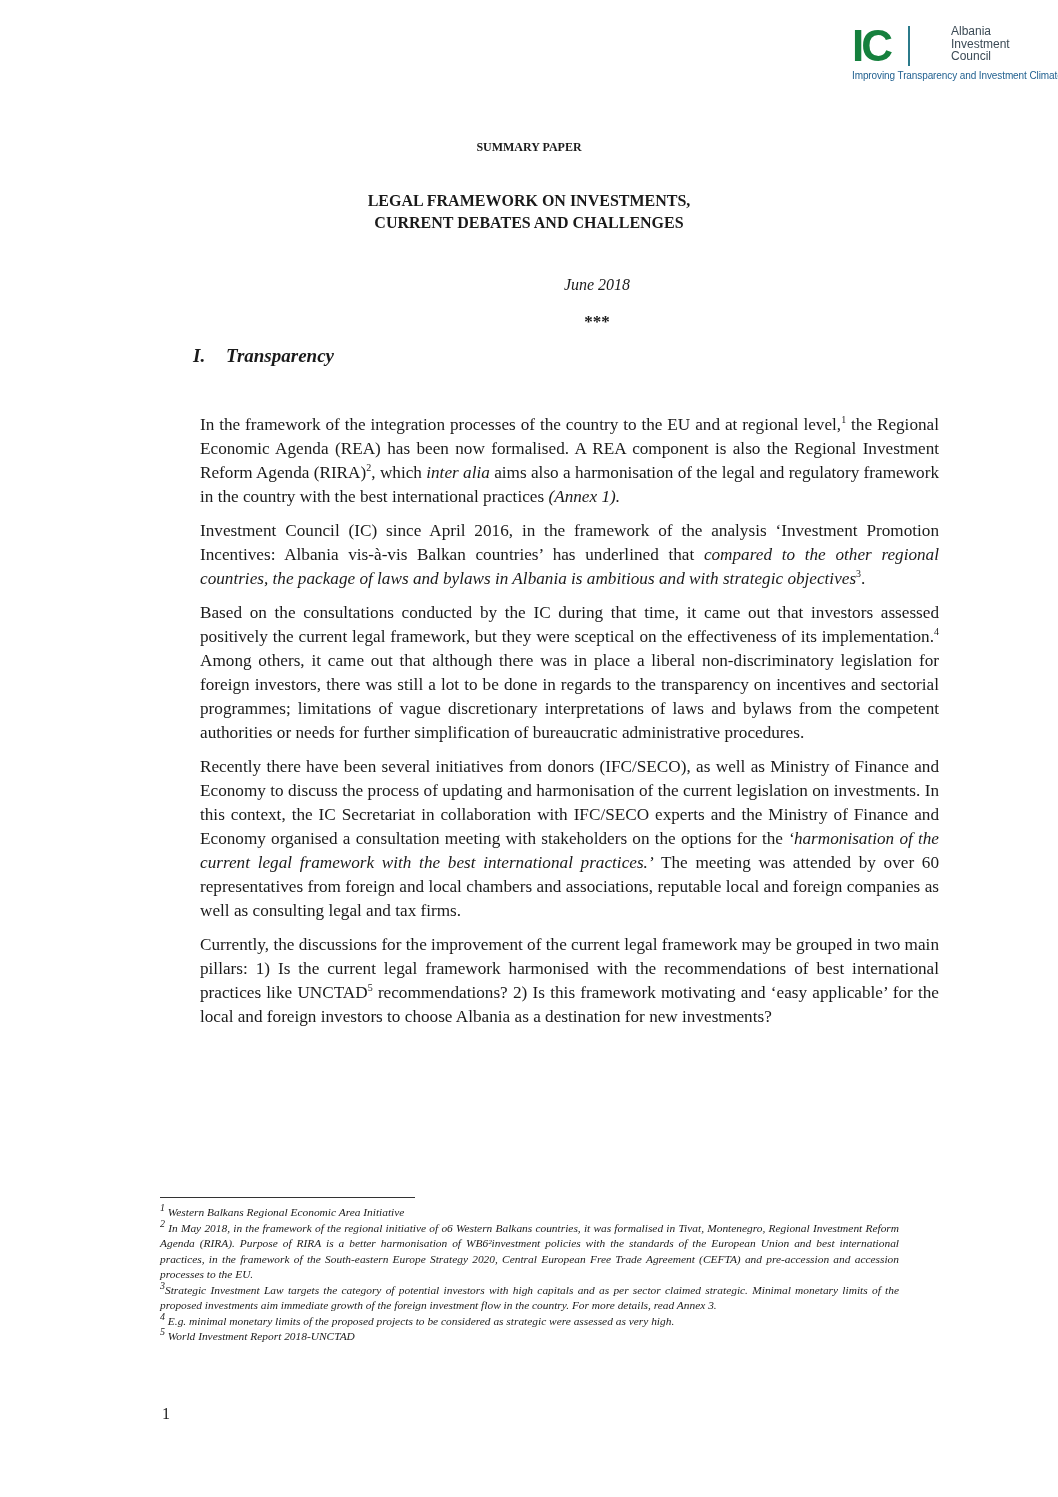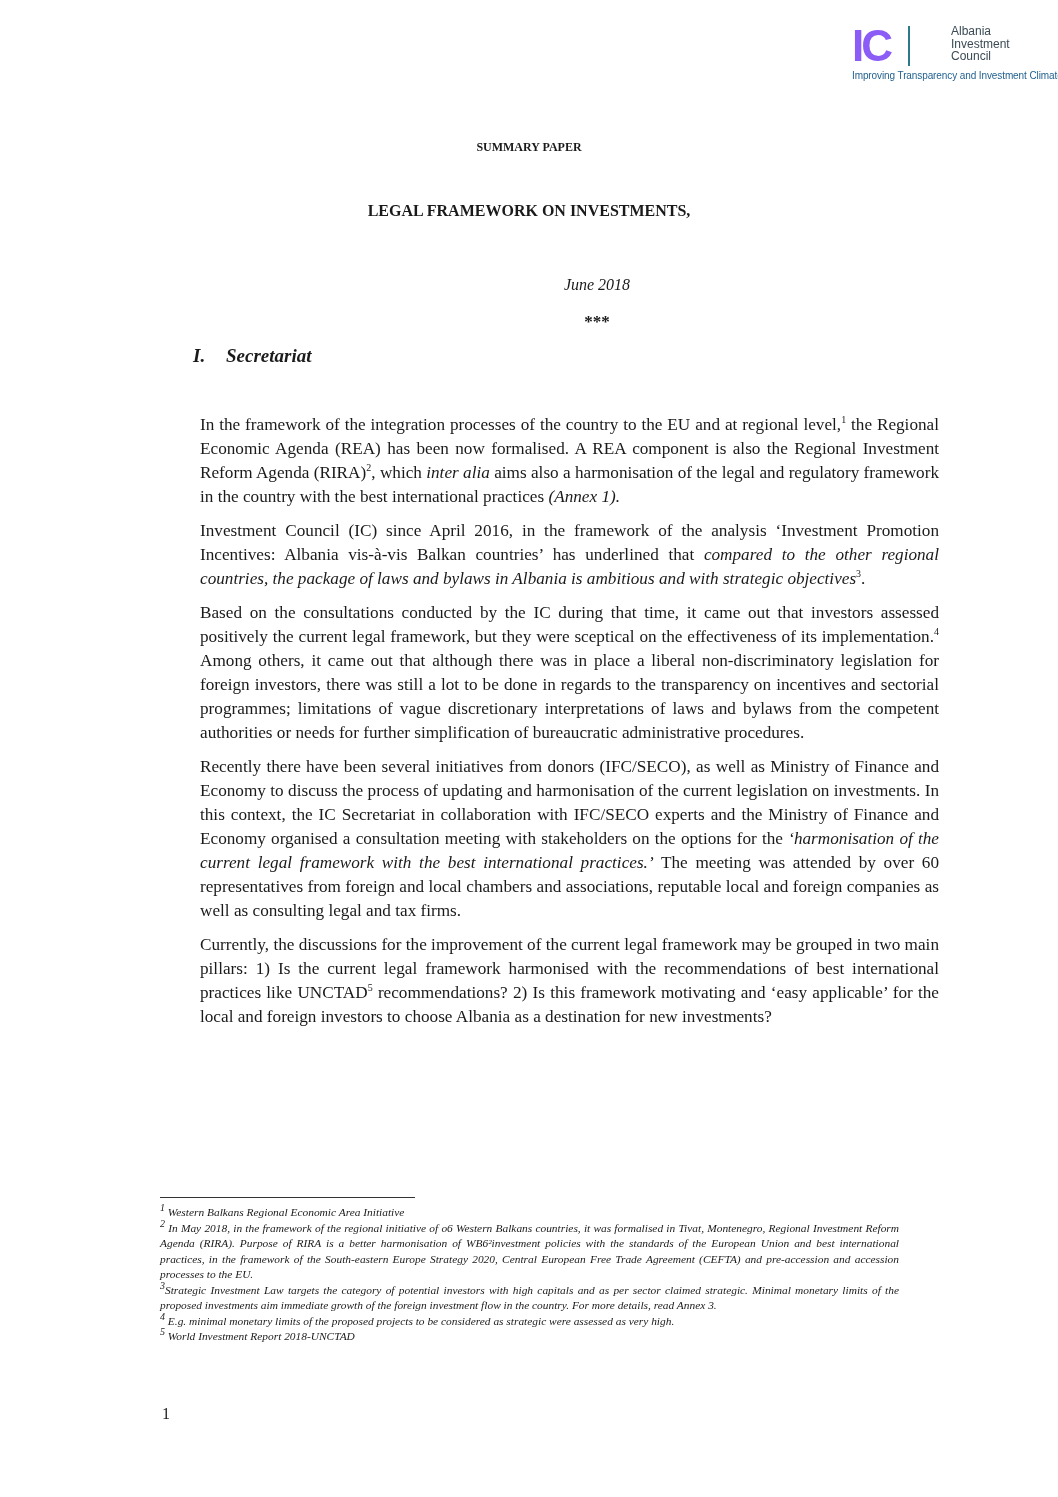--- a/index.html
+++ b/index.html
@@ -1,28 +1,28 @@
 <!DOCTYPE html>
 <html><head>
 <meta charset="utf-8">
 <style>
   html, body { margin:0; padding:0; background:#fff; }
   body { width:1058px; height:1497px; position:relative; overflow:hidden;
          font-family:"Liberation Serif","DejaVu Serif",serif; color:#1a1a1a; }
   .logo { position:absolute; left:852px; top:24px; width:200px; height:60px; }
   .logo-ic { position:absolute; left:0; top:0; font-family:"Liberation Sans","DejaVu Sans",sans-serif;
-             font-weight:bold; font-size:44px; letter-spacing:-3px; color:#8b5cf6; line-height:44px; }
+             font-weight:bold; font-size:44px; letter-spacing:-3px; color:#15803d; line-height:44px; }
   .logo-bar { position:absolute; left:56px; top:2px; width:2px; height:40px; background:#2b7a8a; }
   .logo-name { position:absolute; left:64px; top:1px; font-family:"Liberation Sans","DejaVu Sans",sans-serif;
                font-size:12px; line-height:12.5px; color:#3b4a55;margin-left:35px; }
   .logo-tag { position:absolute; left:0; top:46px; font-family:"Liberation Sans","DejaVu Sans",sans-serif;
               font-size:10px; color:#1f5f8f; white-space:nowrap; letter-spacing:-0.1px; }
   .center { position:absolute; left:0; width:1058px; text-align:center; }
   .title1 { top:140px; font-weight:bold; font-size:12px; }
-  .title2 { top:200px; font-weight:bold; font-size:16px; line-height:22px; }
+  .title2 { top:190px; font-weight:bold; font-size:16px; line-height:22px; }
   .date { top:276px; font-style:italic; font-size:16px; left:68px; }
   .stars { top:312px; font-weight:bold; font-size:17px; left:68px; }
   .section { position:absolute; left:193px; top:345px; font-weight:bold; font-style:italic; font-size:19px; }
   .section .num { display:inline-block; width:33px; }
   .body { position:absolute; left:160px; width:739px; font-size:17.2px; line-height:24px; text-align:justify; }
   .body p { margin:0 0 10px 0; }
   sup { font-size:10px; line-height:0; vertical-align:super; }
   .fn-rule { position:absolute; left:160px; top:1197px; width:255px; height:1px; background:#333; }
   .footnotes { position:absolute; left:160px; top:1205px; width:739px; font-size:11.4px; line-height:15.5px;
                font-style:italic; text-align:justify; }
@@ -39,26 +39,27 @@
     <div>Albania</div>
     <div>Investment</div>
     <div>Council</div>
   </div>
   <div class="logo-tag">Improving Transparency and Investment Climate</div>
 </div>
 
 <div class="center title1">SUMMARY PAPER</div>
 <div class="center title2">
   <div>LEGAL FRAMEWORK ON INVESTMENTS,</div>
+  <div>CURRENT DEBATES AND CHALLENGES</div>
 </div>
 <div class="center date">June 2018</div>
 <div class="center stars">***</div>
 
 <div class="section">
-  <span class="num">I.</span><span>Secretariat</span>
+  <span class="num">I.</span><span>Transparency</span>
 </div>
 
 <div class="body" style="top:413px;margin-left:40px;">
   <p>
     <span>In the framework of the integration processes of the country to the EU and at regional level,</span><sup>1</sup><span> the Regional Economic Agenda (REA) has been now formalised. A REA component is also the Regional Investment Reform Agenda (RIRA)</span><sup>2</sup><span>, which </span><i>inter alia</i><span> aims also a harmonisation of the legal and regulatory framework in the country with the best international practices </span><i>(Annex 1).</i>
   </p>
   <p>
     <span>Investment Council (IC) since April 2016, in the framework of the analysis ‘Investment Promotion Incentives: Albania vis-à-vis Balkan countries’ has underlined that </span><i>compared to the other regional countries, the package of laws and bylaws in Albania is ambitious and with strategic objectives</i><sup>3</sup><span>.</span>
   </p>
   <p>

